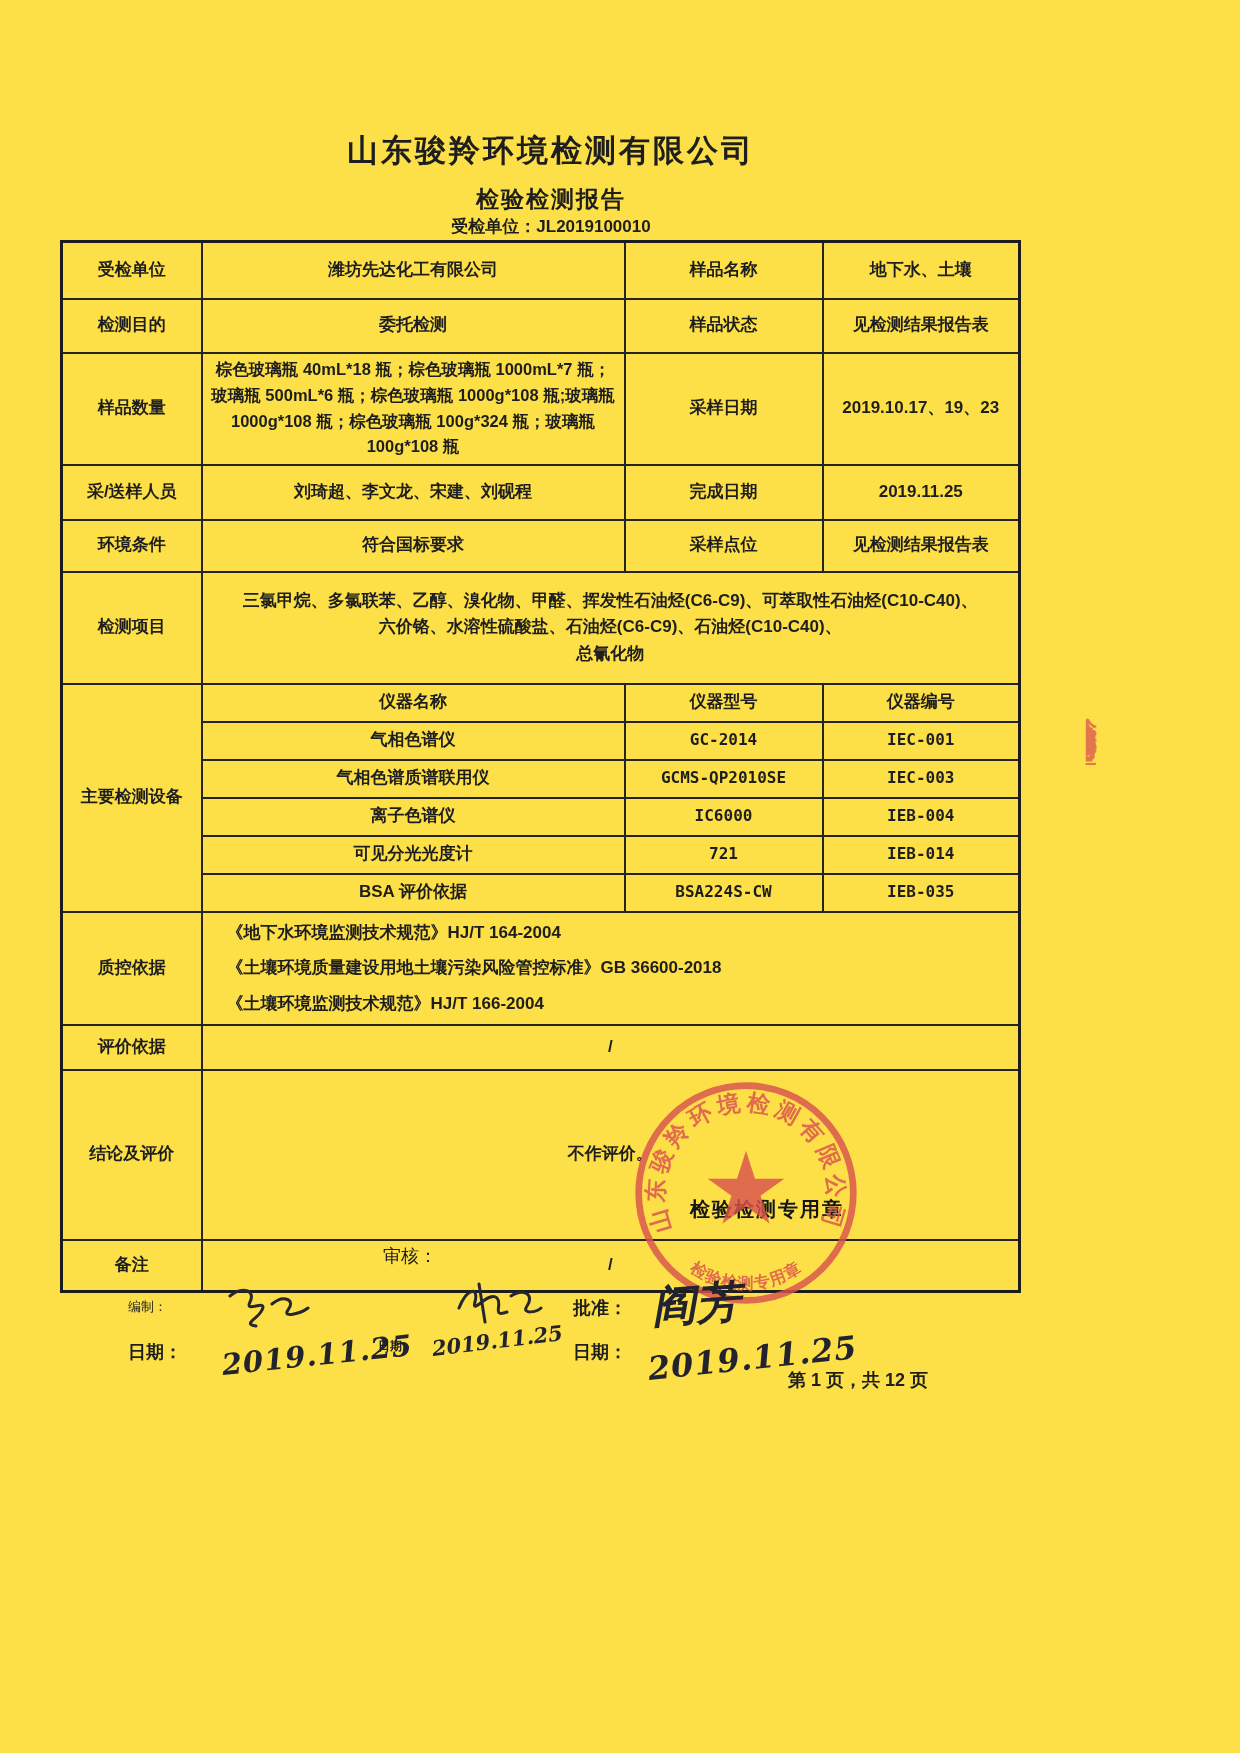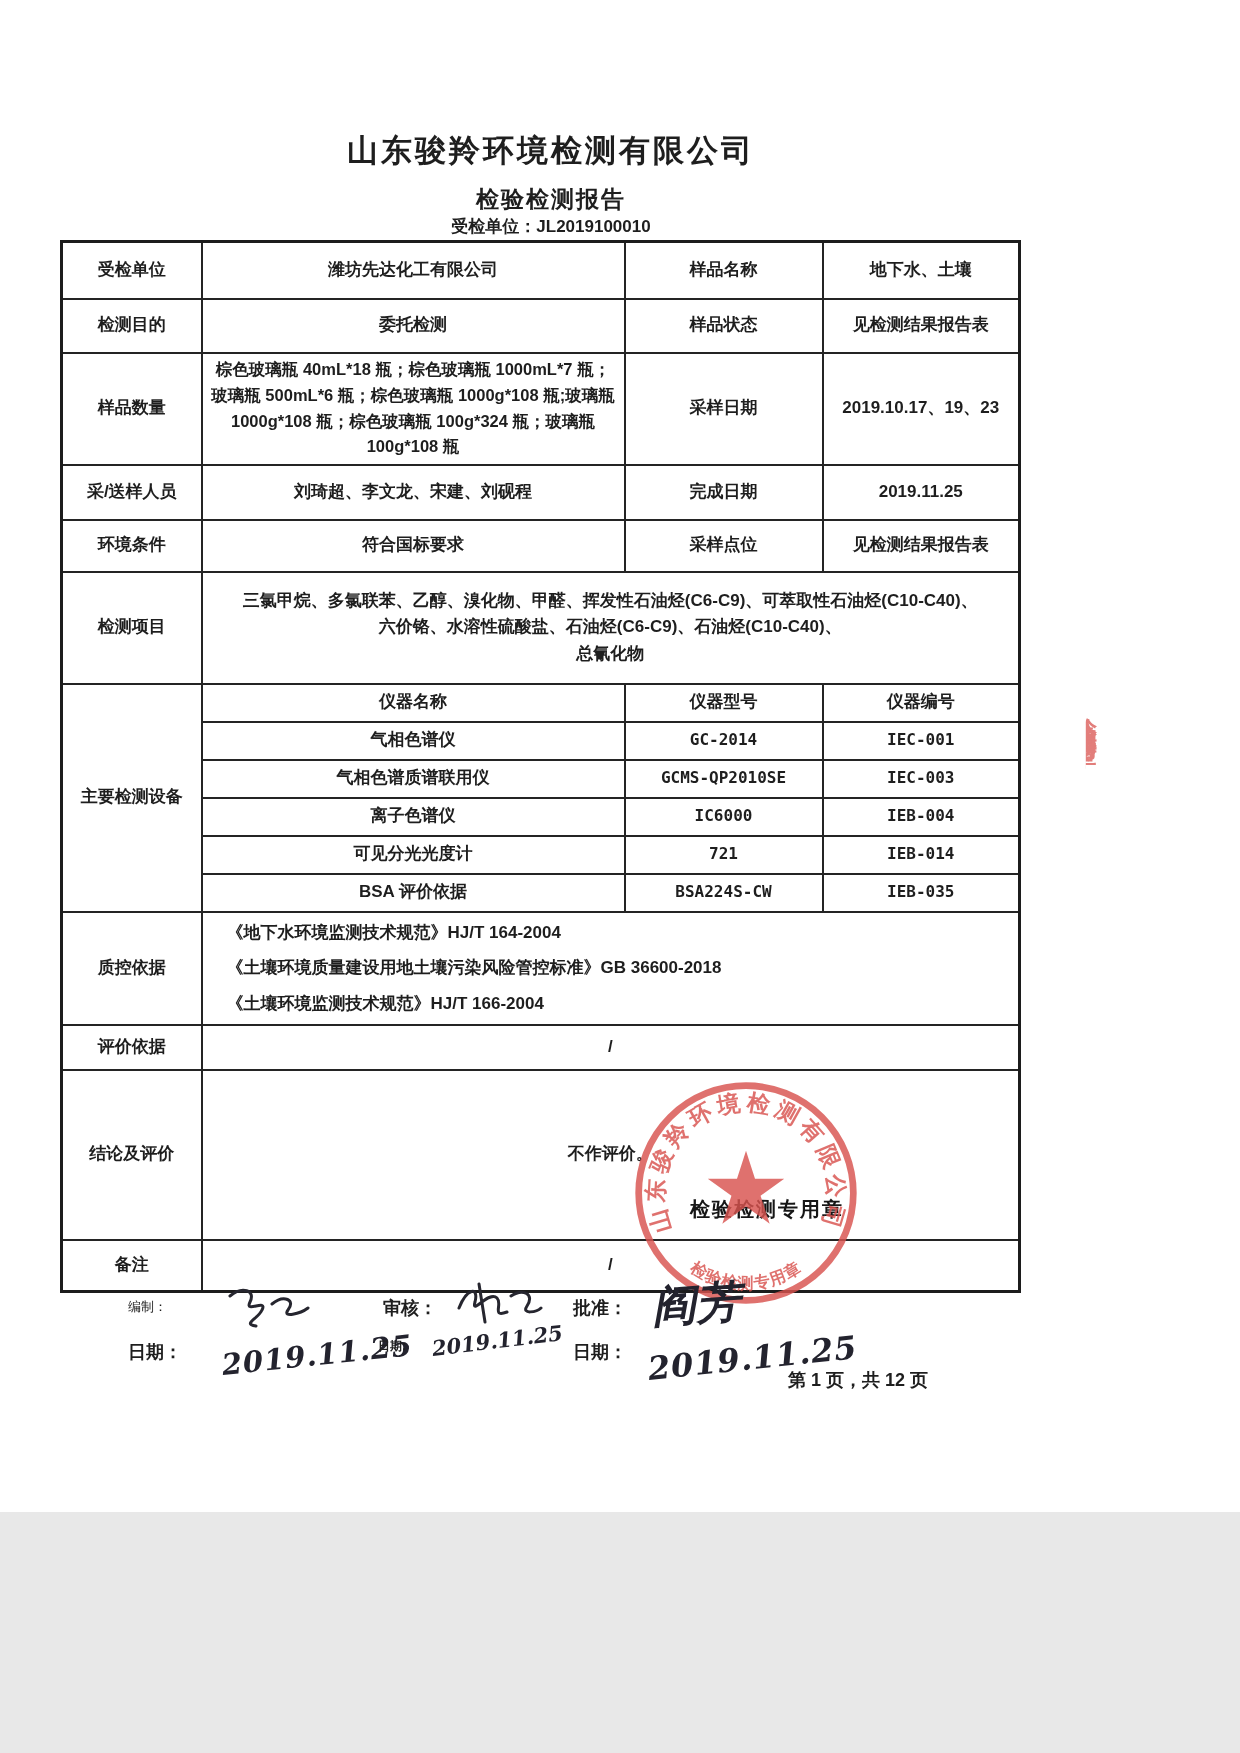--- a/index.html
+++ b/index.html
@@ -1,19 +1,19 @@
 <!DOCTYPE html>
 <html><head>
 <meta charset="utf-8">
 <style>
   html,body{margin:0;padding:0;background:#e8e8e8;}
   .page{
     position:relative;
-    width:1240px;height:1512px;
-    background:#ffffff;
+    width:1240px;height:1753px;
+    background:#fde047;
     font-family:"Liberation Sans",sans-serif;
     color:#1e1e1e;
     overflow:hidden;
   }
   
   .hdr-company{
     position:absolute;left:72px;top:130px;width:958px;
     text-align:center;font-size:31px;font-weight:700;letter-spacing:3px;
   }
   .hdr-title{
@@ -210,21 +210,21 @@
   </div>
 
   <div class="edge-stamp">检验检测专用章</div>
 
   <div class="signoff">
     <span class="pos plabel" style="left:128px;top:1298px;font-size:13px;font-weight:400;">编制：</span>
     <svg class="pos sig-svg" style="left:212px;top:1280px;" width="120" height="56" viewBox="0 0 120 56">
       <path d="M18 16 C30 6, 44 10, 38 22 C32 34, 56 18, 50 30 C46 39, 30 44, 44 46 M60 24 C72 14, 84 20, 76 30 C70 38, 88 34, 96 28"></path>
     </svg>
 
-    <span class="pos plabel" style="left:383px;top:1296px;font-size:18px;font-weight:700;">审核：</span>
+    <span class="pos plabel" style="left:383px;top:1244px;font-size:18px;font-weight:400;">审核：</span>
     <svg class="pos sig-svg" style="left:445px;top:1278px;" width="100" height="52" viewBox="0 0 100 52">
       <path d="M14 30 C22 10, 34 8, 30 24 C26 38, 44 12, 52 20 C58 26, 46 40, 62 34 M34 6 L40 44 M66 18 C78 10, 90 16, 82 28 C76 37, 92 34, 96 30"></path>
     </svg>
 
     <span class="pos plabel" style="left:573px;top:1296px;font-size:18px;font-weight:700;">批准：</span>
     <span class="pos hand hand-name" style="left:652px;top:1278px;">阎芳</span>
 
     <span class="pos plabel" style="left:128px;top:1340px;font-size:18px;font-weight:700;">日期：</span>
     <span class="pos hand hand-date-big" style="left:222px;top:1348px;">2019.11.25</span>
 

